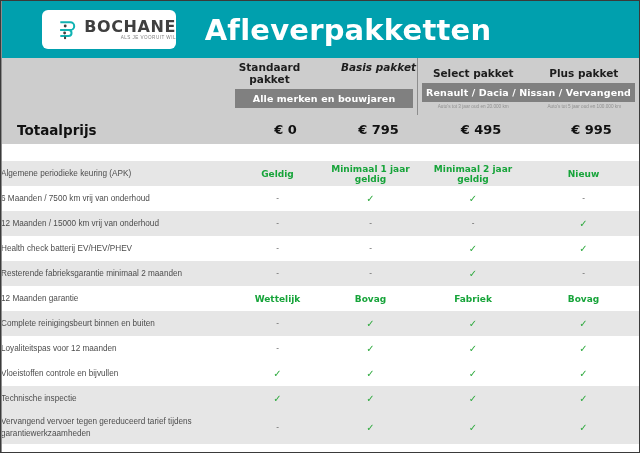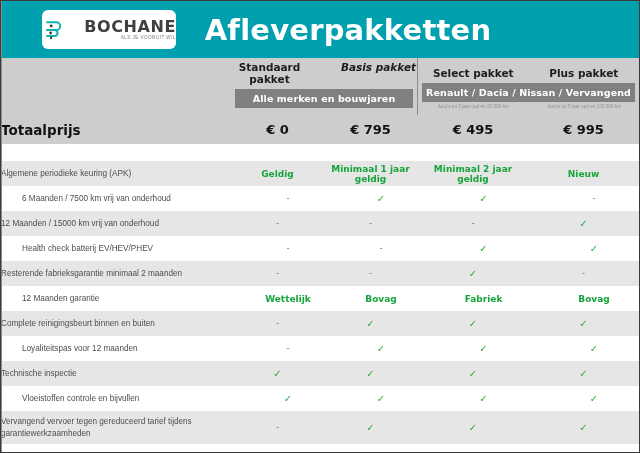--- a/index.html
+++ b/index.html
@@ -30,21 +30,21 @@
   .logo-box{
     position:absolute;
     left:41px;
     top:9px;
     width:134px;
     height:39px;
     background:#ffffff;
     border-radius:6px;
     display:flex;
     align-items:center;
-    justify-content:space-between;
+    justify-content:flex-end;
     gap:5px;
     box-sizing:border-box;
   }
   .logo-mark{
     width:23px;
     height:23px;
     flex:0 0 auto;
     display:block;
   }
   .logo-textwrap{
@@ -141,20 +141,21 @@
     transform:scale(1.3);
     white-space:nowrap;
     font-family:"Liberation Sans",sans-serif;
   }
   .brandnote.empty{visibility:hidden;}
 
   
   .price-band td{
     background:#cdcdcd;
     height:29px;
+    padding-left:16px;
   }
   .price-label{
     font-size:13.5px;
     font-weight:bold;
     color:#111111;
     padding-left:42px;
     font-family:"DejaVu Sans","Liberation Sans",sans-serif;
   }
   .price-val{
     text-align:center;
@@ -163,21 +164,21 @@
     color:#111111;
     font-family:"DejaVu Sans","Liberation Sans",sans-serif;
   }
 
   
   .spacer-row td{height:17px;background:#ffffff;}
 
   
   .frow td{height:25px;}
   .frow.alt td{background:#e6e6e6;}
-  .frow.plain td{background:#ffffff;padding-left:21px;}
+  .frow.plain td{background:#ffffff;}
   .frow.tall td{height:33px;}
   .fname{
     font-size:8.2px;
     color:#4d4d4d;
     padding-left:42px;
     line-height:1.45;
     font-family:"Liberation Sans",sans-serif;
   }
   .cellv{
     text-align:center;
@@ -354,40 +355,40 @@
         <tr class="frow plain">
           <td class="fname">Loyaliteitspas voor 12 maanden</td>
           <td class="cellv ">-</td>
           <td class="cellv check">✓</td>
           <td class="divider-cell">
             <div class="dv"></div>
           </td>
           <td class="cellv check">✓</td>
           <td class="cellv check">✓</td>
         </tr>
+        <tr class="frow plain">
+          <td class="fname">Vloeistoffen controle en bijvullen</td>
+          <td class="cellv check">✓</td>
+          <td class="cellv check">✓</td>
+          <td class="divider-cell">
+            <div class="dv"></div>
+          </td>
+          <td class="cellv check">✓</td>
+          <td class="cellv check">✓</td>
+        </tr>
         <tr class="frow alt">
           <td class="fname">Technische inspectie</td>
           <td class="cellv check">✓</td>
           <td class="cellv check">✓</td>
           <td class="divider-cell">
             <div class="dv"></div>
           </td>
           <td class="cellv check">✓</td>
           <td class="cellv check">✓</td>
         </tr>
-        <tr class="frow plain">
-          <td class="fname">Vloeistoffen controle en bijvullen</td>
-          <td class="cellv check">✓</td>
-          <td class="cellv check">✓</td>
-          <td class="divider-cell">
-            <div class="dv"></div>
-          </td>
-          <td class="cellv check">✓</td>
-          <td class="cellv check">✓</td>
-        </tr>
         <tr class="frow alt tall">
           <td class="fname">Vervangend vervoer tegen gereduceerd tarief tijdens garantiewerkzaamheden</td>
           <td class="cellv ">-</td>
           <td class="cellv check">✓</td>
           <td class="divider-cell">
             <div class="dv"></div>
           </td>
           <td class="cellv check">✓</td>
           <td class="cellv check">✓</td>
         </tr>

